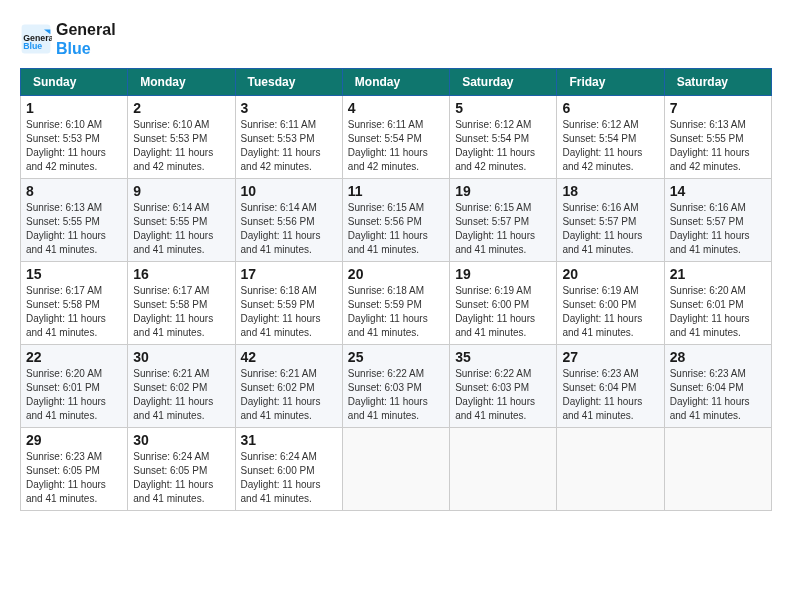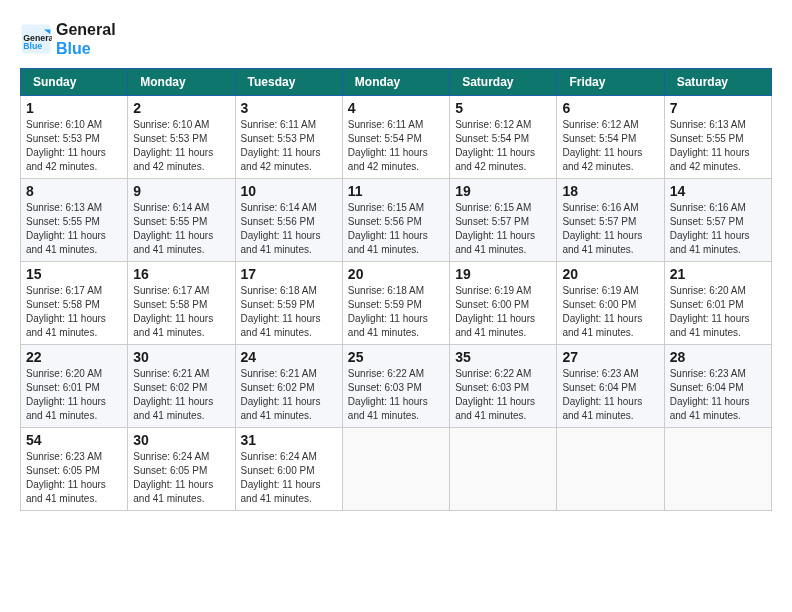--- a/index.html
+++ b/index.html
@@ -298,21 +298,21 @@
       </td>
         <td>
         <span class="day-num">30</span>
         <div class="day-info">
           <span>Sunrise: 6:21 AM</span><br>
           <span>Sunset: 6:02 PM</span><br>
           <span>Daylight: 11 hours<br>and 41 minutes.</span>
         </div>
       </td>
         <td>
-        <span class="day-num">24</span>
+        <span class="day-num">42</span>
         <div class="day-info">
           <span>Sunrise: 6:21 AM</span><br>
           <span>Sunset: 6:02 PM</span><br>
           <span>Daylight: 11 hours<br>and 41 minutes.</span>
         </div>
       </td>
         <td>
         <span class="day-num">25</span>
         <div class="day-info">
           <span>Sunrise: 6:22 AM</span><br>
@@ -340,21 +340,21 @@
         <span class="day-num">28</span>
         <div class="day-info">
           <span>Sunrise: 6:23 AM</span><br>
           <span>Sunset: 6:04 PM</span><br>
           <span>Daylight: 11 hours<br>and 41 minutes.</span>
         </div>
       </td>
       </tr>
       <tr>
         <td>
-        <span class="day-num">54</span>
+        <span class="day-num">29</span>
         <div class="day-info">
           <span>Sunrise: 6:23 AM</span><br>
           <span>Sunset: 6:05 PM</span><br>
           <span>Daylight: 11 hours<br>and 41 minutes.</span>
         </div>
       </td>
         <td>
         <span class="day-num">30</span>
         <div class="day-info">
           <span>Sunrise: 6:24 AM</span><br>

